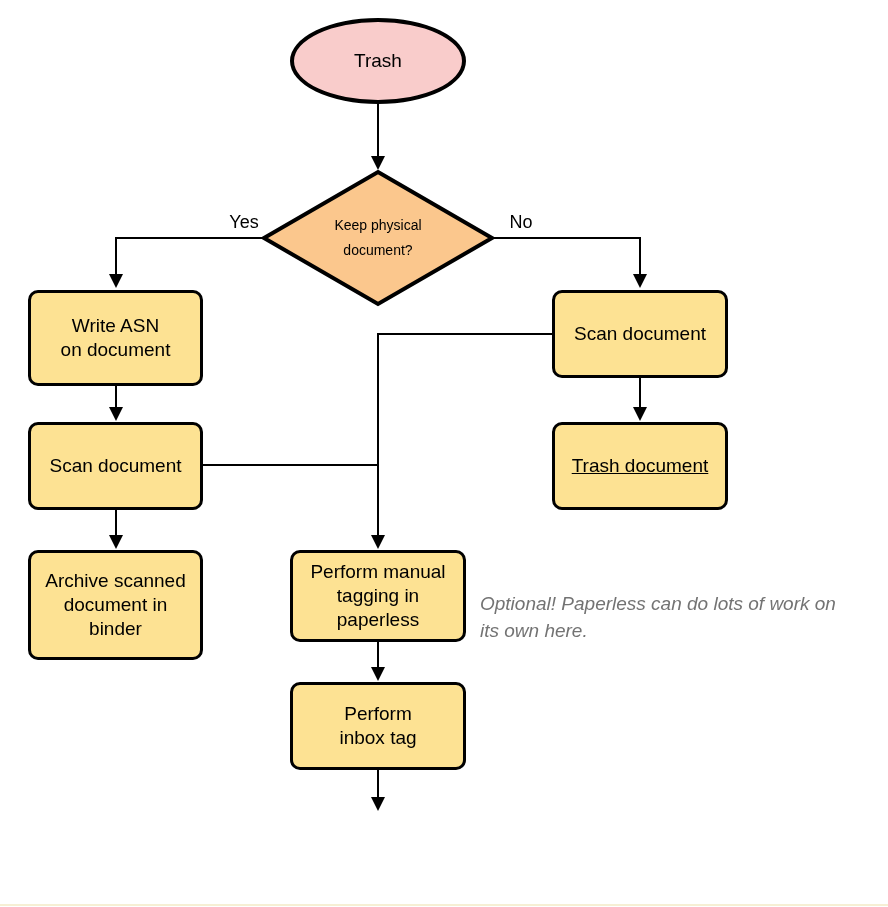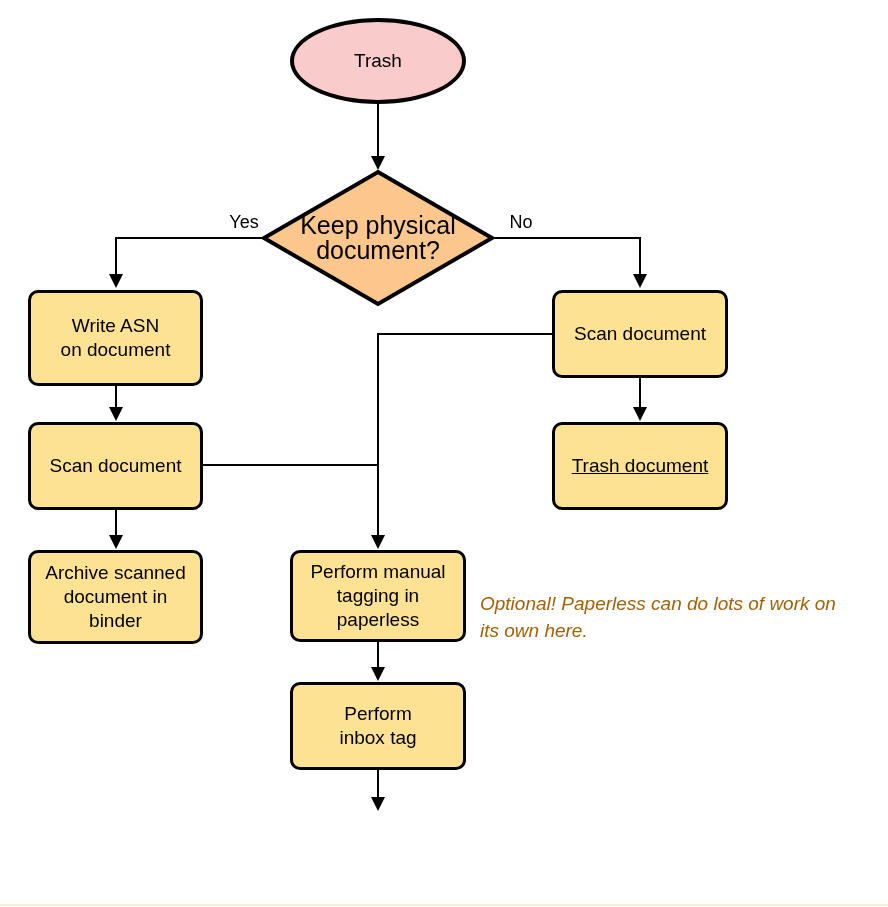--- a/index.html
+++ b/index.html
@@ -40,41 +40,41 @@
     border: 3px solid var(--stroke);
     border-radius: 10px;
   }
   .decision-label {
     position: absolute;
     z-index: 2;
     display: flex;
     align-items: center;
     justify-content: center;
     text-align: center;
-    font-size: 25px;
+    font-size: 14px;
     line-height: 25px;
     white-space: pre-line;
   }
   .edge-label {
     position: absolute;
     z-index: 2;
     font-size: 18px;
     line-height: 24px;
     text-align: center;
   }
   .annotation {
     position: absolute;
     left: 480px; top: 590px;
     width: 404px;
     z-index: 2;
     font-size: 19px;
     line-height: 27px;
     font-style: italic;
     white-space: pre-line;
-    color: #a16207;
+    color: #737373;
   }
   .bottom-hairline {
     position: absolute;
     left: 0; top: 904px;
     width: 888px; height: 2px;
     background: #f6efd4;
     z-index: 0;
   }
   .edge { stroke: var(--stroke); stroke-width: 2; fill: none; }
   .arrowhead { fill: var(--stroke); stroke: none; }
@@ -126,21 +126,21 @@
 
   <div class="edge-label" style="left:216px; top:210px; width:56px;">Yes</div>
 
   <div class="edge-label" style="left:493px; top:210px; width:56px;">No</div>
 
   <div class="node process" style="left:28px; top:290px; width:175px; height:96px;">Write ASN
 on document</div>
 
   <div class="node process" style="left:28px; top:422px; width:175px; height:88px;">Scan document</div>
 
-  <div class="node process" style="left:28px; top:550px; width:175px; height:94px;">Archive scanned
+  <div class="node process" style="left:28px; top:550px; width:175px; height:110px;">Archive scanned
 document in
 binder</div>
 
   <div class="node process" style="left:552px; top:290px; width:176px; height:88px;">Scan document</div>
 
   <div class="node process" style="left:552px; top:422px; width:176px; height:88px;text-decoration:underline;">Trash document</div>
 
   <div class="node process" style="left:290px; top:550px; width:176px; height:92px;">Perform manual
 tagging in
 paperless</div>

